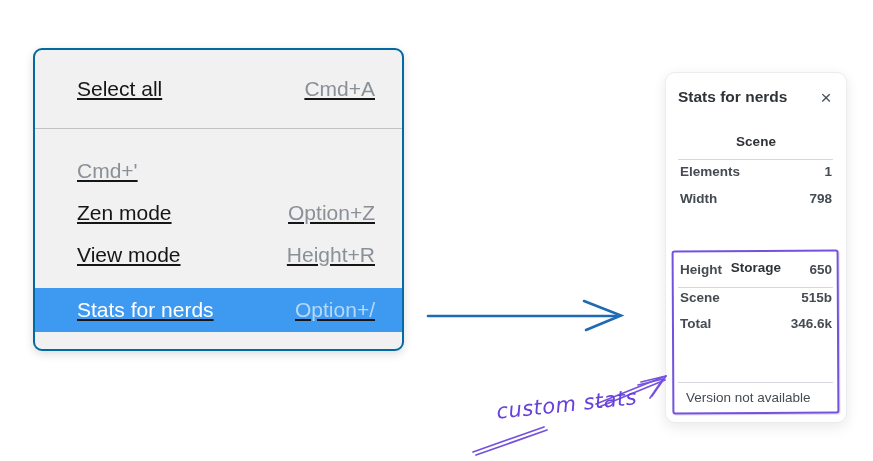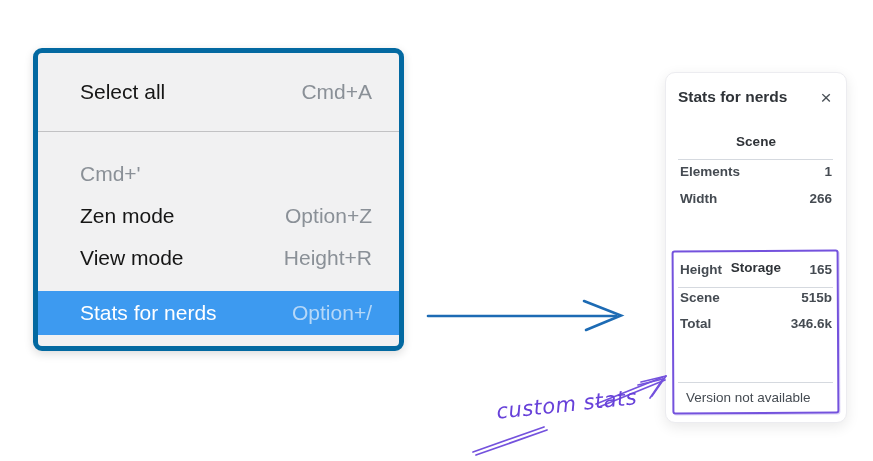--- a/index.html
+++ b/index.html
@@ -4,24 +4,24 @@
 <style>
   html,body{margin:0;padding:0;}
   body{
     width:873px;height:461px;position:relative;background:#ffffff;
     font-family:"Liberation Sans",sans-serif;overflow:hidden;
   }
 
   
   .menu{
     position:absolute;left:33px;top:48px;width:371px;height:303px;
-    background:#f1f1f2;border:5px solid #0369a1;border-radius:9px;
+    background:#f1f1f2;border:2px solid #0369a1;border-radius:9px;
     box-shadow:0 3px 10px rgba(0,0,0,.14);
     box-sizing:border-box;overflow:hidden;
-    font-size:21px;color:#161616;
+    font-size:21px;color:#161616;text-decoration:underline;
   }
   .menu-item{
     display:flex;justify-content:space-between;align-items:center;
     padding:0 27px 0 42px;height:42px;cursor:default;
   }
   .menu-item.tall{height:78px;}
   .mi-shortcut{color:#8a9097;}
   .menu-sep{height:1px;background:#c2c2c4;}
   .menu-group{padding-top:21px;}
   .menu-spacer{height:12px;}
@@ -114,25 +114,25 @@
   </div>
 
   <div class="sec-title s1">Scene</div>
   <div class="divider d1"></div>
   <div class="stat-row r1">
     <span>Elements</span>
     <span>1</span>
   </div>
   <div class="stat-row r2">
     <span>Width</span>
-    <span>266</span>
+    <span>798</span>
   </div>
   <div class="stat-row r3">
     <span>Height</span>
-    <span>165</span>
+    <span>650</span>
   </div>
 
   <div class="sec-title s2">Storage</div>
   <div class="divider d2"></div>
   <div class="stat-row r4">
     <span>Scene</span>
     <span>515b</span>
   </div>
   <div class="stat-row r5">
     <span>Total</span>

